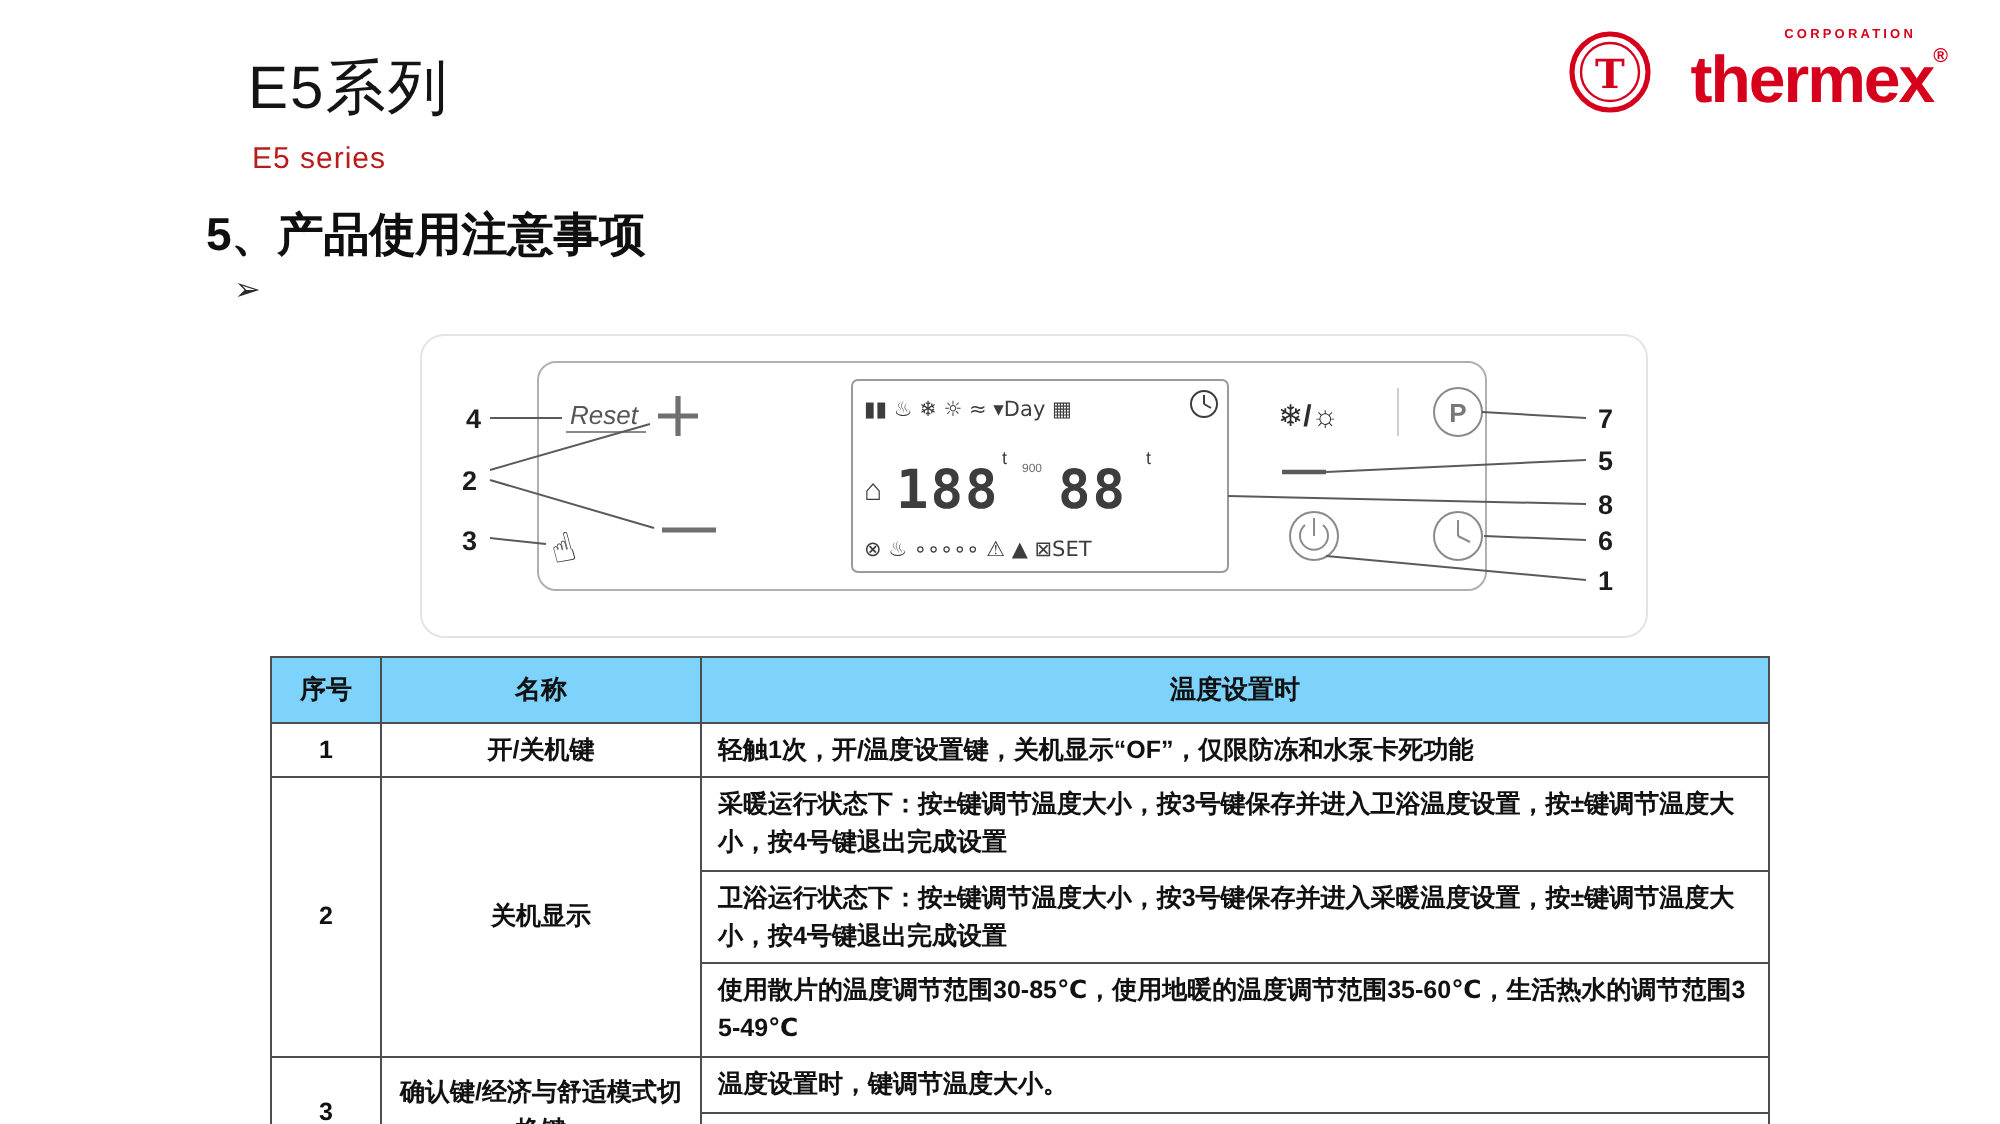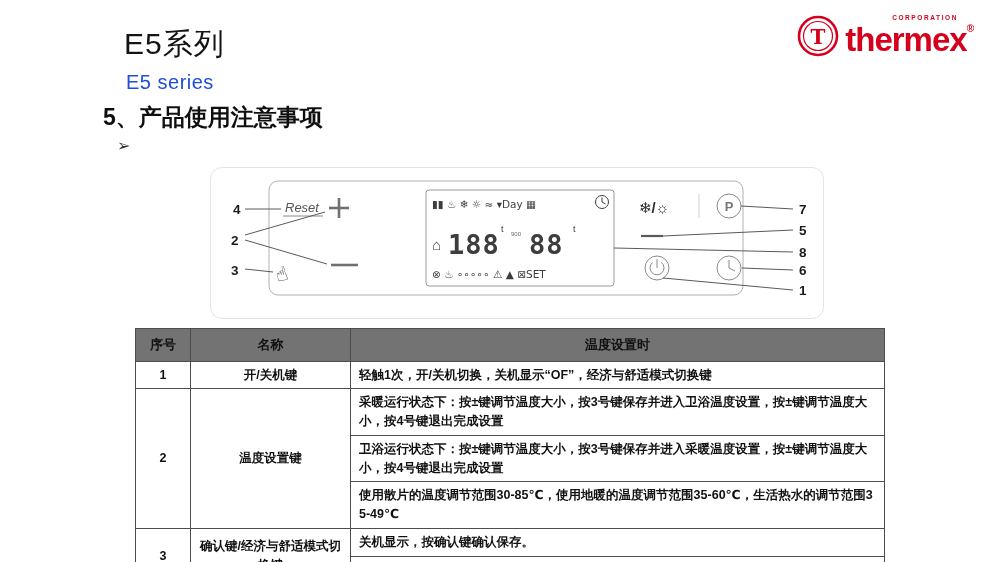--- a/index.html
+++ b/index.html
@@ -1,40 +1,40 @@
 <!DOCTYPE html>
 <html><head>
 <meta charset="utf-8">
 <style>
   html,body{margin:0;padding:0;}
   body{width:1000px;height:562px;position:relative;background:#ffffff;
        font-family:"Liberation Sans","DejaVu Sans",sans-serif;overflow:hidden;}
   .abs{position:absolute;}
 
   .series-title{left:124px;top:24px;font-size:30px;font-weight:normal;color:#141414;letter-spacing:1px;}
-  .series-sub{left:126px;top:71px;font-size:20px;color:#1d4ed8;letter-spacing:.5px;text-align:center;}
+  .series-sub{left:126px;top:71px;font-size:15px;color:#b91c1c;letter-spacing:.5px;text-align:center;}
 
   .logo{right:26px;top:14px;display:flex;align-items:flex-start;gap:5px;position:absolute;}
-  .logo-text{position:relative;padding-top:9px;}
+  .logo-text{position:relative;padding-top:9px;margin-left:13px;}
   .corp{position:absolute;top:0;right:16px;font-size:6.5px;color:#d6001c;letter-spacing:1.6px;font-weight:bold;}
   .brand{font-size:33px;font-weight:bold;color:#d6001c;letter-spacing:-1px;line-height:1;}
   .reg{font-size:10px;color:#d6001c;vertical-align:top;font-weight:bold;}
 
   .section-heading{left:103px;top:102px;font-size:23px;font-weight:bold;color:#0f0f0f;text-align:right;}
   .bullet-line{left:117px;top:138px;font-size:18px;color:#0f0f0f;display:flex;gap:16px;align-items:center;}
   .bullet-marker{font-size:16px;color:#2c2c2c;line-height:1;}
 
   .diagram-wrap{left:210px;top:167px;width:612px;height:150px;border:1px solid #e4e4e4;border-radius:12px;}
   .seg{font-family:"DejaVu Sans Mono",monospace;font-size:27px;font-weight:bold;fill:#3d3d3d;letter-spacing:1px;}
   .lcd-icons{font-family:"DejaVu Sans",sans-serif;}
 
   .spec-table{position:absolute;left:135px;top:328px;width:750px;border-collapse:collapse;table-layout:fixed;}
   .spec-table th,.spec-table td{border:1px solid #4d4d4d;font-size:12.5px;font-weight:bold;color:#111;
        padding:4px 8px;line-height:1.5;word-break:break-all;}
-  .spec-table th{background:#737373;font-size:13px;padding:6px 4px;}
+  .spec-table th{background:#7dd3fc;font-size:13px;padding:6px 4px;}
   .tc{text-align:center;}
 </style>
 </head>
 <body>
 
 <div class="abs series-title">E5系列</div>
 <div class="abs series-sub">E5 series</div>
 
 <div class="logo">
   <svg width="44" height="46" viewBox="0 0 44 46">
@@ -138,35 +138,35 @@
     <tr>
       <th>序号</th>
       <th>名称</th>
       <th>温度设置时</th>
     </tr>
   </thead>
   <tbody>
     <tr>
       <td class="tc">1</td>
       <td class="tc">开/关机键</td>
-      <td>轻触1次，开/关机切换，关机显示“OF”，经济与舒适模式切换键</td>
+      <td>轻触1次，开/温度设置键，关机显示“OF”，仅限防冻和水泵卡死功能</td>
     </tr>
     <tr>
       <td class="tc" rowspan="3">2</td>
-      <td class="tc" rowspan="3">温度设置键</td>
+      <td class="tc" rowspan="3">关机显示</td>
       <td>采暖运行状态下：按±键调节温度大小，按3号键保存并进入卫浴温度设置，按±键调节温度大小，按4号键退出完成设置</td>
     </tr>
     <tr>
       <td>卫浴运行状态下：按±键调节温度大小，按3号键保存并进入采暖温度设置，按±键调节温度大小，按4号键退出完成设置</td>
     </tr>
     <tr>
       <td>使用散片的温度调节范围30-85℃，使用地暖的温度调节范围35-60℃，生活热水的调节范围35-49℃</td>
     </tr>
     <tr>
       <td class="tc" rowspan="2">3</td>
       <td class="tc" rowspan="2">确认键/经济与舒适模式切换键</td>
-      <td>关机显示，按确认键确认保存。</td>
+      <td>温度设置时，键调节温度大小。</td>
     </tr>
     <tr>
       <td>长按此键，进行经济模式与舒适模式切换，机器默认为经济模式</td>
     </tr>
   </tbody>
 </table>
 
 </body></html>

